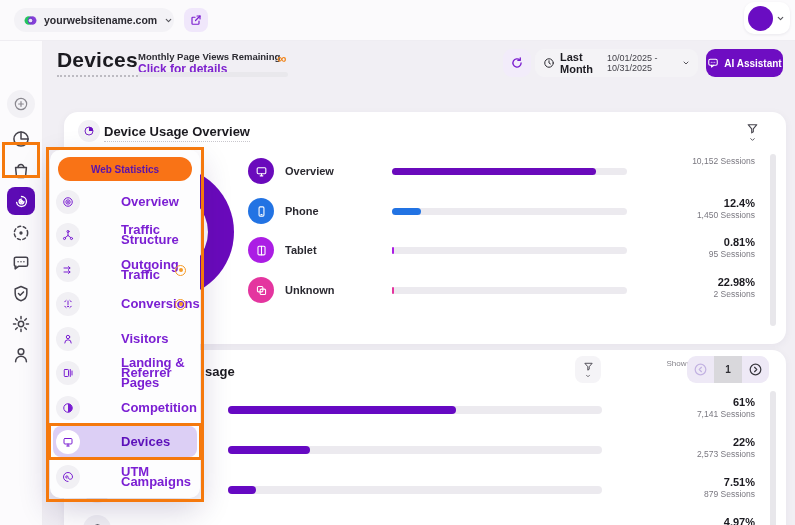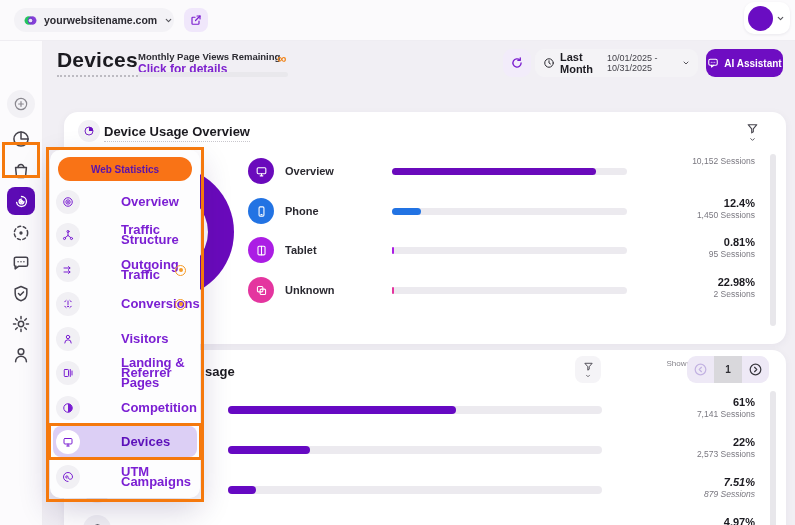--- a/index.html
+++ b/index.html
@@ -407,21 +407,21 @@
           </svg>
         </div>
       <div class="track" style="left:145px;width:374px;top:15px;height:8px;">
           <div class="fill" style="width: 22%; background: rgb(102, 9, 195);"></div>
         </div>
       <div class="vals" style="top:4px;">
           <div class="pct">22%</div>
           <div class="sess">2,573 Sessions</div>
         </div>
     </div>
-    <div class="row" style="left:19px;top:121px;width:672px;height:36px;font-style:italic;">
+    <div class="row" style="left:19px;top:121px;width:672px;height:36px;">
       <div class="row-ic" style="left:0;width:28px;height:28px;background:#f2f1f5;color:#5b5963;">
           <svg width="13" height="13" viewBox="0 0 24 24" fill="none" stroke="currentColor" stroke-width="2">
             <circle cx="12" cy="12" r="8.5"></circle>
             <path d="M3.5 12h17M12 3.5c-5 5-5 12 0 17 5-5 5-12 0-17z"></path>
           </svg>
         </div>
       <div class="track" style="left:145px;width:374px;top:15px;height:8px;">
           <div class="fill" style="width: 7.51%; background: rgb(102, 9, 195);"></div>
         </div>
       <div class="vals" style="top:4px;">

